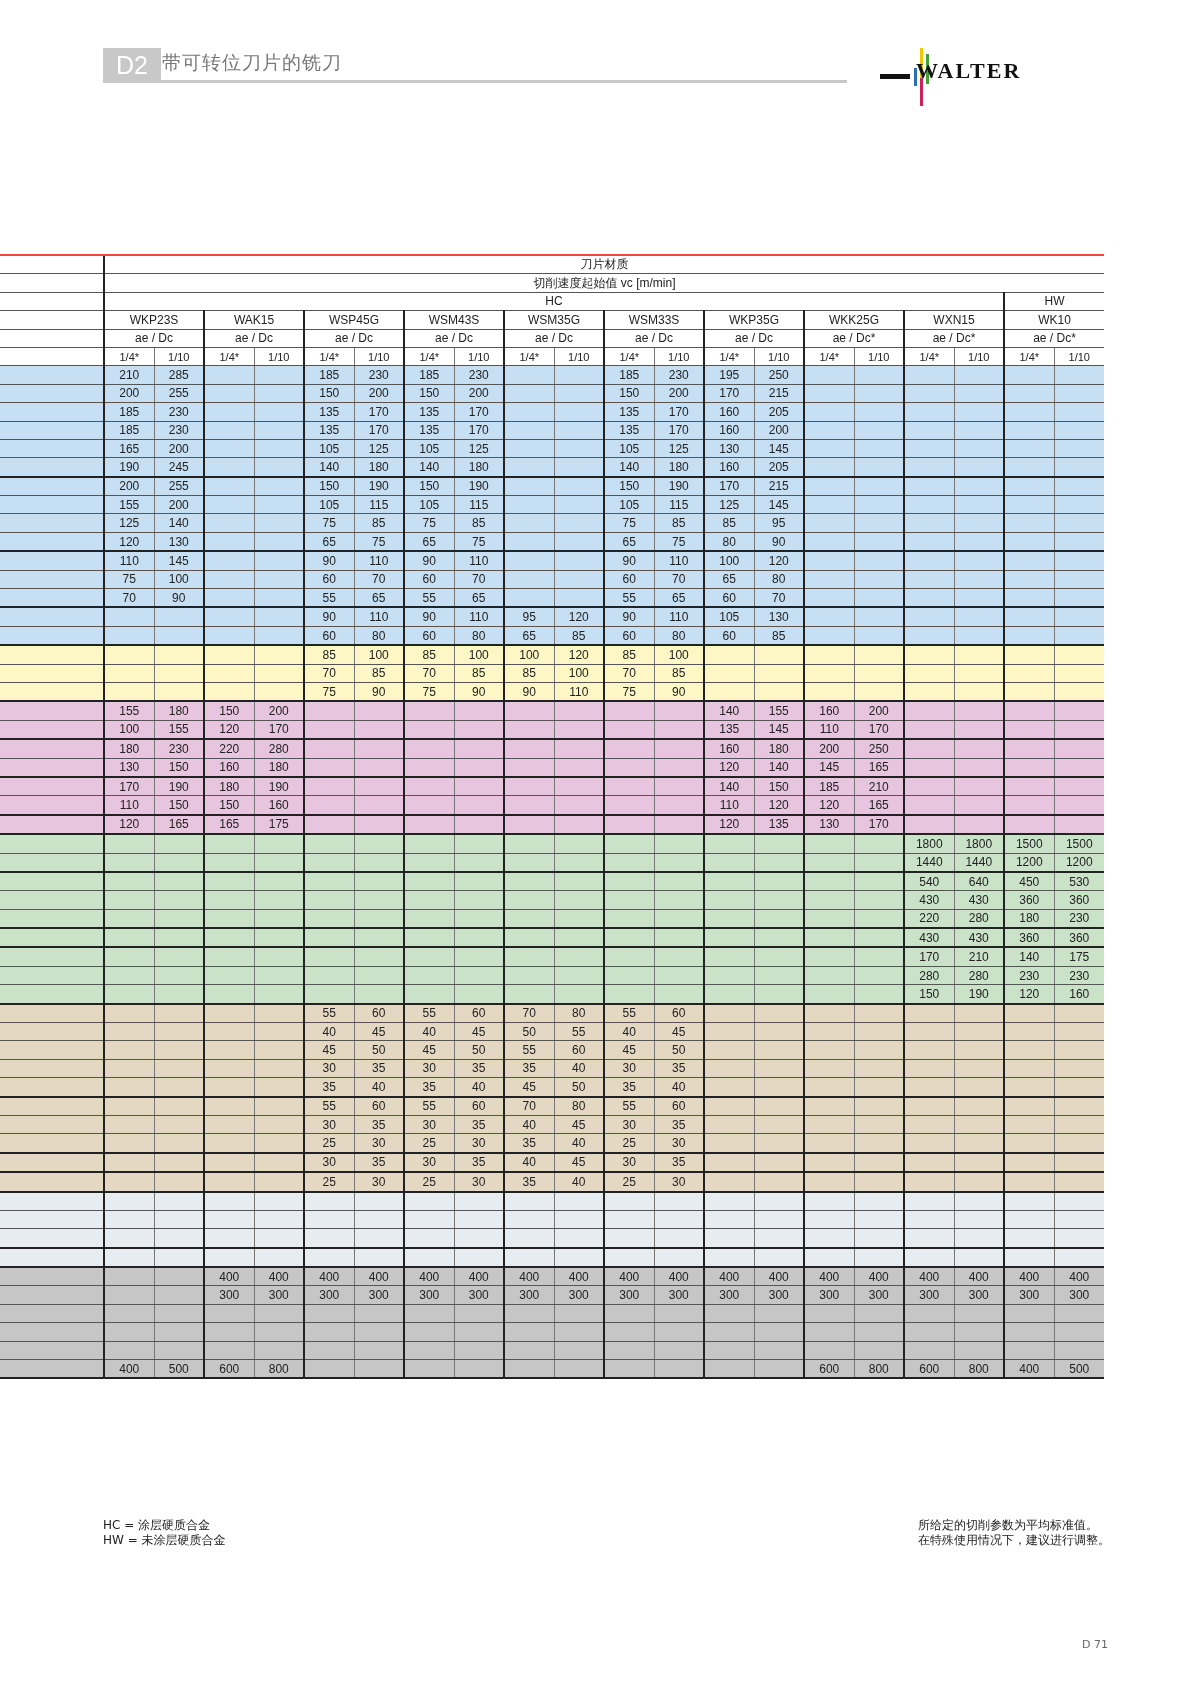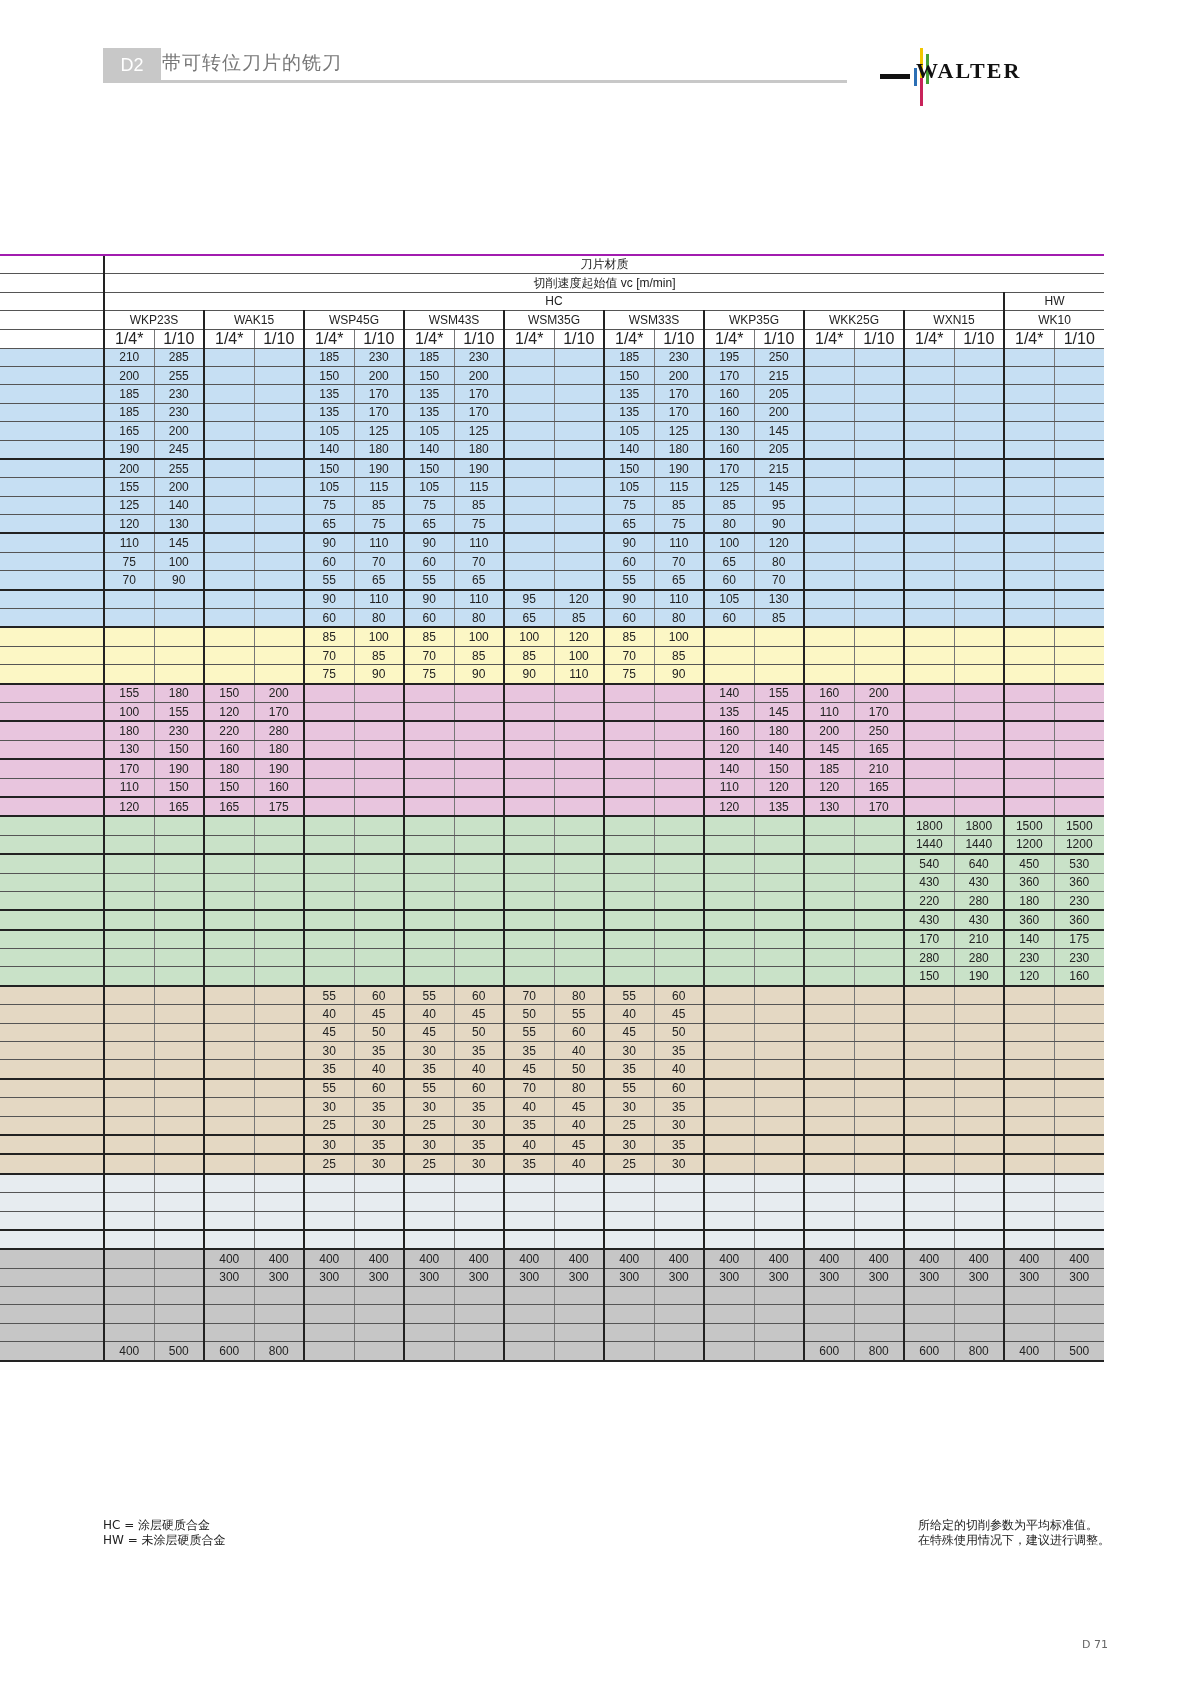--- a/index.html
+++ b/index.html
@@ -1,39 +1,39 @@
 <!DOCTYPE html>
 <html><head>
 <meta charset="utf-8">
 <style>
   html,body{margin:0;padding:0;background:#fff;}
   body{width:1200px;height:1697px;position:relative;overflow:hidden;font-family:"DejaVu Sans",sans-serif;color:#222;}
-  .hdr-tag{position:absolute;left:103px;top:48px;width:58px;height:34px;background:#c8c8c8;color:#fff;font-size:18px;line-height:34px;text-align:center;font-family:"Liberation Sans",sans-serif;}
+  .hdr-tag{position:absolute;left:103px;top:48px;width:58px;height:34px;background:#c8c8c8;color:#fff;font-size:25px;line-height:34px;text-align:center;font-family:"Liberation Sans",sans-serif;}
   .hdr-title{position:absolute;left:162px;top:50px;font-size:19px;color:#777;letter-spacing:1px;}
   .hdr-rule{position:absolute;left:103px;top:80px;width:744px;height:3px;background:#c8c8c8;}
   .logo{position:absolute;left:880px;top:44px;width:230px;height:64px;}
   .logo .dash{position:absolute;left:0;top:30px;width:30px;height:5px;background:#111;}
   .logo .b1{position:absolute;left:34px;top:24px;width:3px;height:18px;background:#2b6fb5;}
   .logo .b2{position:absolute;left:40px;top:4px;width:3px;height:30px;background:#f2c700;}
   .logo .b3{position:absolute;left:40px;top:34px;width:3px;height:28px;background:#c8235a;}
   .logo .b4{position:absolute;left:46px;top:10px;width:3px;height:30px;background:#46a035;}
   .logo .word{position:absolute;left:36px;top:14px;font-size:22px;font-weight:bold;letter-spacing:2px;color:#111;font-family:Liberation Serif, serif;}
   table.grid{position:absolute;left:0;top:254px;border-collapse:collapse;table-layout:fixed;font-family:"Liberation Sans Narrow","Liberation Sans",sans-serif;font-size:12px;}
   table.grid td,table.grid th{height:17.4px;padding:0;text-align:center;border-bottom:1px solid #555;font-weight:normal;}
   table.grid col.lead{width:104px;}
   table.grid col.c{width:50px;}
   .vl{border-left:1px solid #777;}
   .vL{border-left:2px solid #222;}
   .head1 td{height:56px;border-bottom:1px solid #777;font-size:12px;}
   .head2 td{height:56px;border-bottom:1px solid #777;font-size:12px;margin-top:20px;}
   .head3 td{height:30px;border-bottom:none;font-weight:bold;font-size:12px;}
   .head4 td{height:36px;border-bottom:none;font-weight:bold;font-size:12px;}
   .head5 td{height:30px;border-bottom:none;font-size:12px;}
-  .head6 td{height:30px;border-bottom:2px solid #222;font-size:16px;margin-left:14px;}
-  .topline td{border-top:2px solid #a21caf;}
+  .head6 td{height:30px;border-bottom:2px solid #222;font-size:11px;margin-left:14px;}
+  .topline td{border-top:2px solid #ef4444;}
   tr.sep td{border-bottom:2px solid #222;}
   .g-blue td{background:#c6dff3;}
   .g-yellow td{background:#fcf7c5;}
   .g-pink td{background:#e8c5de;}
   .g-green td{background:#c9e2c8;}
   .g-tan td{background:#e4d8c3;}
   .g-light td{background:#e7ecf0;}
   .g-gray td{background:#c6c6c6;}
   .foot-left{position:absolute;left:103px;top:1518px;font-size:12px;line-height:15px;}
   .foot-right{position:absolute;right:90px;top:1518px;font-size:12px;line-height:15px;text-align:left;}
@@ -98,20 +98,33 @@
         <td colspan="2" class="vL">WAK15</td>
         <td colspan="2" class="vL">WSP45G</td>
         <td colspan="2" class="vL">WSM43S</td>
         <td colspan="2" class="vL">WSM35G</td>
         <td colspan="2" class="vL">WSM33S</td>
         <td colspan="2" class="vL">WKP35G</td>
         <td colspan="2" class="vL">WKK25G</td>
         <td colspan="2" class="vL">WXN15</td>
         <td colspan="2" class="vL">WK10</td>
       </tr>
+      <tr class="head5">
+        <td></td>
+        <td colspan="2" class="vL">ae / Dc</td>
+        <td colspan="2" class="vL">ae / Dc</td>
+        <td colspan="2" class="vL">ae / Dc</td>
+        <td colspan="2" class="vL">ae / Dc</td>
+        <td colspan="2" class="vL">ae / Dc</td>
+        <td colspan="2" class="vL">ae / Dc</td>
+        <td colspan="2" class="vL">ae / Dc</td>
+        <td colspan="2" class="vL">ae / Dc*</td>
+        <td colspan="2" class="vL">ae / Dc*</td>
+        <td colspan="2" class="vL">ae / Dc*</td>
+      </tr>
       <tr class="head6">
         <td></td>
         <td class="vL">1/4*</td>
         <td class="vl">1/10</td>
         <td class="vL">1/4*</td>
         <td class="vl">1/10</td>
         <td class="vL">1/4*</td>
         <td class="vl">1/10</td>
         <td class="vL">1/4*</td>
         <td class="vl">1/10</td>

